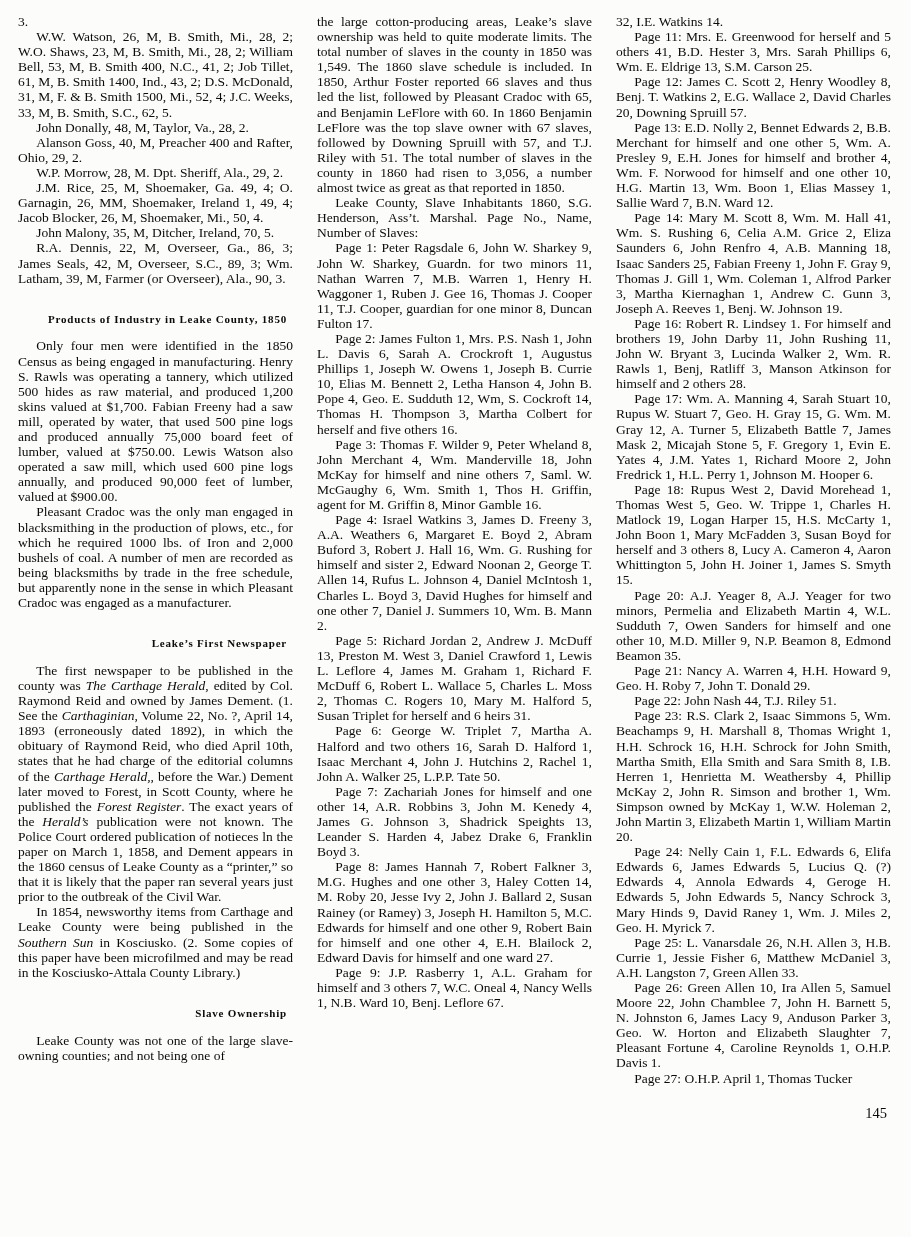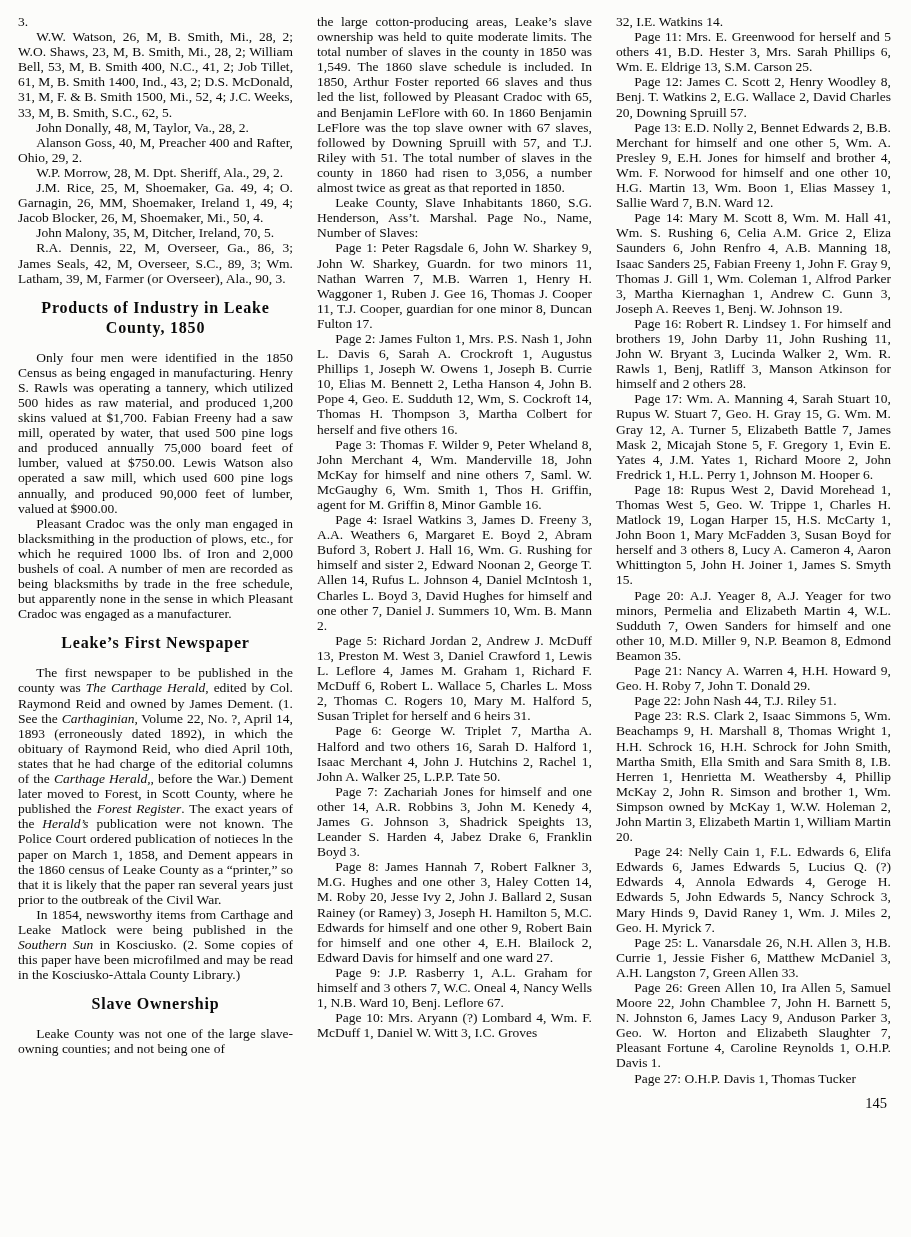--- a/index.html
+++ b/index.html
@@ -25,32 +25,32 @@
     line-height: 15.1px;
     text-align: justify;
     text-justify: inter-word;
   }
   .column p {
     text-indent: 1.35em;
     margin: 0;
   }
   .column p.no-indent { text-indent: 0; }
   .column h2 {
-    font-size: 16px;
+    font-size: 11px;
     font-weight: bold;
-    text-align: center;
+    text-align: right;
     letter-spacing: 0.8px;
     line-height: 1.25;
-    margin: 12px 6px 12px;
+    margin: 27px 6px 12px;
     text-indent: 0;
   }
   .column .page-number {
     text-align: right;
     font-size: 14.5px;
-    margin-top: 10px;
+    margin-top: 20px;
     padding-right: 4px;
   }
   i { }
 </style>
 </head>
 <body>
 
 <div class="page">
   <div class="column">
       <p class="no-indent">3.</p>
@@ -59,50 +59,49 @@
       <p>Alanson Goss, 40, M, Preacher 400 and Rafter, Ohio, 29, 2.</p>
       <p>W.P. Morrow, 28, M. Dpt. Sheriff, Ala., 29, 2.</p>
       <p>J.M. Rice, 25, M, Shoemaker, Ga. 49, 4; O. Garnagin, 26, MM, Shoemaker, Ireland 1, 49, 4; Jacob Blocker, 26, M, Shoemaker, Mi., 50, 4.</p>
       <p>John Malony, 35, M, Ditcher, Ireland, 70, 5.</p>
       <p>R.A. Dennis, 22, M, Overseer, Ga., 86, 3; James Seals, 42, M, Overseer, S.C., 89, 3; Wm. Latham, 39, M, Farmer (or Overseer), Ala., 90, 3.</p>
       <h2>Products of Industry in Leake County, 1850</h2>
       <p>Only four men were identified in the 1850 Census as being engaged in manufacturing. Henry S. Rawls was operating a tannery, which utilized 500 hides as raw material, and produced 1,200 skins valued at $1,700. Fabian Freeny had a saw mill, operated by water, that used 500 pine logs and produced annually 75,000 board feet of lumber, valued at $750.00. Lewis Watson also operated a saw mill, which used 600 pine logs annually, and produced 90,000 feet of lumber, valued at $900.00.</p>
       <p>Pleasant Cradoc was the only man engaged in blacksmithing in the production of plows, etc., for which he required 1000 lbs. of Iron and 2,000 bushels of coal. A number of men are recorded as being blacksmiths by trade in the free schedule, but apparently none in the sense in which Pleasant Cradoc was engaged as a manufacturer.</p>
       <h2>Leake’s First Newspaper</h2>
       <p><span>The first newspaper to be published in the county was </span><i>The Carthage Herald</i><span>, edited by Col. Raymond Reid and owned by James Dement. (1. See the </span><i>Carthaginian</i><span>, Volume 22, No. ?, April 14, 1893 (erroneously dated 1892), in which the obituary of Raymond Reid, who died April 10th, states that he had charge of the editorial columns of the </span><i>Carthage Herald,</i><span>, before the War.) Dement later moved to Forest, in Scott County, where he published the </span><i>Forest Register</i><span>. The exact years of the </span><i>Herald’s</i><span> publication were not known. The Police Court ordered publication of notieces ln the paper on March 1, 1858, and Dement appears in the 1860 census of Leake County as a “printer,” so that it is likely that the paper ran several years just prior to the outbreak of the Civil War.</span></p>
-      <p><span>In 1854, newsworthy items from Carthage and Leake Matlock were being published in the </span><i>Southern Sun</i><span> in Kosciusko. (2. Some copies of this paper have been microfilmed and may be read in the Kosciusko-Attala County Library.)</span></p>
+      <p><span>In 1854, newsworthy items from Carthage and Leake County were being published in the </span><i>Southern Sun</i><span> in Kosciusko. (2. Some copies of this paper have been microfilmed and may be read in the Kosciusko-Attala County Library.)</span></p>
       <h2>Slave Ownership</h2>
       <p>Leake County was not one of the large slave-owning counties; and not being one of</p>
     </div>
   <div class="column">
       <p class="no-indent">the large cotton-producing areas, Leake’s slave ownership was held to quite moderate limits. The total number of slaves in the county in 1850 was 1,549. The 1860 slave schedule is included. In 1850, Arthur Foster reported 66 slaves and thus led the list, followed by Pleasant Cradoc with 65, and Benjamin LeFlore with 60. In 1860 Benjamin LeFlore was the top slave owner with 67 slaves, followed by Downing Spruill with 57, and T.J. Riley with 51. The total number of slaves in the county in 1860 had risen to 3,056, a number almost twice as great as that reported in 1850.</p>
       <p>Leake County, Slave Inhabitants 1860, S.G. Henderson, Ass’t. Marshal. Page No., Name, Number of Slaves:</p>
       <p>Page 1: Peter Ragsdale 6, John W. Sharkey 9, John W. Sharkey, Guardn. for two minors 11, Nathan Warren 7, M.B. Warren 1, Henry H. Waggoner 1, Ruben J. Gee 16, Thomas J. Cooper 11, T.J. Cooper, guardian for one minor 8, Duncan Fulton 17.</p>
       <p>Page 2: James Fulton 1, Mrs. P.S. Nash 1, John L. Davis 6, Sarah A. Crockroft 1, Augustus Phillips 1, Joseph W. Owens 1, Joseph B. Currie 10, Elias M. Bennett 2, Letha Hanson 4, John B. Pope 4, Geo. E. Sudduth 12, Wm, S. Cockroft 14, Thomas H. Thompson 3, Martha Colbert for herself and five others 16.</p>
       <p>Page 3: Thomas F. Wilder 9, Peter Wheland 8, John Merchant 4, Wm. Manderville 18, John McKay for himself and nine others 7, Saml. W. McGaughy 6, Wm. Smith 1, Thos H. Griffin, agent for M. Griffin 8, Minor Gamble 16.</p>
       <p>Page 4: Israel Watkins 3, James D. Freeny 3, A.A. Weathers 6, Margaret E. Boyd 2, Abram Buford 3, Robert J. Hall 16, Wm. G. Rushing for himself and sister 2, Edward Noonan 2, George T. Allen 14, Rufus L. Johnson 4, Daniel McIntosh 1, Charles L. Boyd 3, David Hughes for himself and one other 7, Daniel J. Summers 10, Wm. B. Mann 2.</p>
       <p>Page 5: Richard Jordan 2, Andrew J. McDuff 13, Preston M. West 3, Daniel Crawford 1, Lewis L. Leflore 4, James M. Graham 1, Richard F. McDuff 6, Robert L. Wallace 5, Charles L. Moss 2, Thomas C. Rogers 10, Mary M. Halford 5, Susan Triplet for herself and 6 heirs 31.</p>
       <p>Page 6: George W. Triplet 7, Martha A. Halford and two others 16, Sarah D. Halford 1, Isaac Merchant 4, John J. Hutchins 2, Rachel 1, John A. Walker 25, L.P.P. Tate 50.</p>
       <p>Page 7: Zachariah Jones for himself and one other 14, A.R. Robbins 3, John M. Kenedy 4, James G. Johnson 3, Shadrick Speights 13, Leander S. Harden 4, Jabez Drake 6, Franklin Boyd 3.</p>
       <p>Page 8: James Hannah 7, Robert Falkner 3, M.G. Hughes and one other 3, Haley Cotten 14, M. Roby 20, Jesse Ivy 2, John J. Ballard 2, Susan Rainey (or Ramey) 3, Joseph H. Hamilton 5, M.C. Edwards for himself and one other 9, Robert Bain for himself and one other 4, E.H. Blailock 2, Edward Davis for himself and one ward 27.</p>
       <p>Page 9: J.P. Rasberry 1, A.L. Graham for himself and 3 others 7, W.C. Oneal 4, Nancy Wells 1, N.B. Ward 10, Benj. Leflore 67.</p>
-      <p>Page 10: Mrs. Aryann (?) Lombard 4, Wm. F. McDuff 1, Daniel W. Witt 3, I.C. Groves</p>
     </div>
   <div class="column">
       <p class="no-indent">32, I.E. Watkins 14.</p>
       <p>Page 11: Mrs. E. Greenwood for herself and 5 others 41, B.D. Hester 3, Mrs. Sarah Phillips 6, Wm. E. Eldrige 13, S.M. Carson 25.</p>
       <p>Page 12: James C. Scott 2, Henry Woodley 8, Benj. T. Watkins 2, E.G. Wallace 2, David Charles 20, Downing Spruill 57.</p>
       <p>Page 13: E.D. Nolly 2, Bennet Edwards 2, B.B. Merchant for himself and one other 5, Wm. A. Presley 9, E.H. Jones for himself and brother 4, Wm. F. Norwood for himself and one other 10, H.G. Martin 13, Wm. Boon 1, Elias Massey 1, Sallie Ward 7, B.N. Ward 12.</p>
       <p>Page 14: Mary M. Scott 8, Wm. M. Hall 41, Wm. S. Rushing 6, Celia A.M. Grice 2, Eliza Saunders 6, John Renfro 4, A.B. Manning 18, Isaac Sanders 25, Fabian Freeny 1, John F. Gray 9, Thomas J. Gill 1, Wm. Coleman 1, Alfrod Parker 3, Martha Kiernaghan 1, Andrew C. Gunn 3, Joseph A. Reeves 1, Benj. W. Johnson 19.</p>
       <p>Page 16: Robert R. Lindsey 1. For himself and brothers 19, John Darby 11, John Rushing 11, John W. Bryant 3, Lucinda Walker 2, Wm. R. Rawls 1, Benj, Ratliff 3, Manson Atkinson for himself and 2 others 28.</p>
       <p>Page 17: Wm. A. Manning 4, Sarah Stuart 10, Rupus W. Stuart 7, Geo. H. Gray 15, G. Wm. M. Gray 12, A. Turner 5, Elizabeth Battle 7, James Mask 2, Micajah Stone 5, F. Gregory 1, Evin E. Yates 4, J.M. Yates 1, Richard Moore 2, John Fredrick 1, H.L. Perry 1, Johnson M. Hooper 6.</p>
       <p>Page 18: Rupus West 2, David Morehead 1, Thomas West 5, Geo. W. Trippe 1, Charles H. Matlock 19, Logan Harper 15, H.S. McCarty 1, John Boon 1, Mary McFadden 3, Susan Boyd for herself and 3 others 8, Lucy A. Cameron 4, Aaron Whittington 5, John H. Joiner 1, James S. Smyth 15.</p>
       <p>Page 20: A.J. Yeager 8, A.J. Yeager for two minors, Permelia and Elizabeth Martin 4, W.L. Sudduth 7, Owen Sanders for himself and one other 10, M.D. Miller 9, N.P. Beamon 8, Edmond Beamon 35.</p>
       <p>Page 21: Nancy A. Warren 4, H.H. Howard 9, Geo. H. Roby 7, John T. Donald 29.</p>
       <p>Page 22: John Nash 44, T.J. Riley 51.</p>
       <p>Page 23: R.S. Clark 2, Isaac Simmons 5, Wm. Beachamps 9, H. Marshall 8, Thomas Wright 1, H.H. Schrock 16, H.H. Schrock for John Smith, Martha Smith, Ella Smith and Sara Smith 8, I.B. Herren 1, Henrietta M. Weathersby 4, Phillip McKay 2, John R. Simson and brother 1, Wm. Simpson owned by McKay 1, W.W. Holeman 2, John Martin 3, Elizabeth Martin 1, William Martin 20.</p>
       <p>Page 24: Nelly Cain 1, F.L. Edwards 6, Elifa Edwards 6, James Edwards 5, Lucius Q. (?) Edwards 4, Annola Edwards 4, Geroge H. Edwards 5, John Edwards 5, Nancy Schrock 3, Mary Hinds 9, David Raney 1, Wm. J. Miles 2, Geo. H. Myrick 7.</p>
       <p>Page 25: L. Vanarsdale 26, N.H. Allen 3, H.B. Currie 1, Jessie Fisher 6, Matthew McDaniel 3, A.H. Langston 7, Green Allen 33.</p>
       <p>Page 26: Green Allen 10, Ira Allen 5, Samuel Moore 22, John Chamblee 7, John H. Barnett 5, N. Johnston 6, James Lacy 9, Anduson Parker 3, Geo. W. Horton and Elizabeth Slaughter 7, Pleasant Fortune 4, Caroline Reynolds 1, O.H.P. Davis 1.</p>
-      <p>Page 27: O.H.P. Davis 1, Thomas Tucker</p>
+      <p>Page 27: O.H.P. April 1, Thomas Tucker</p>
       <div class="page-number">145</div>
     </div>
 </div>
 
 </body></html>

